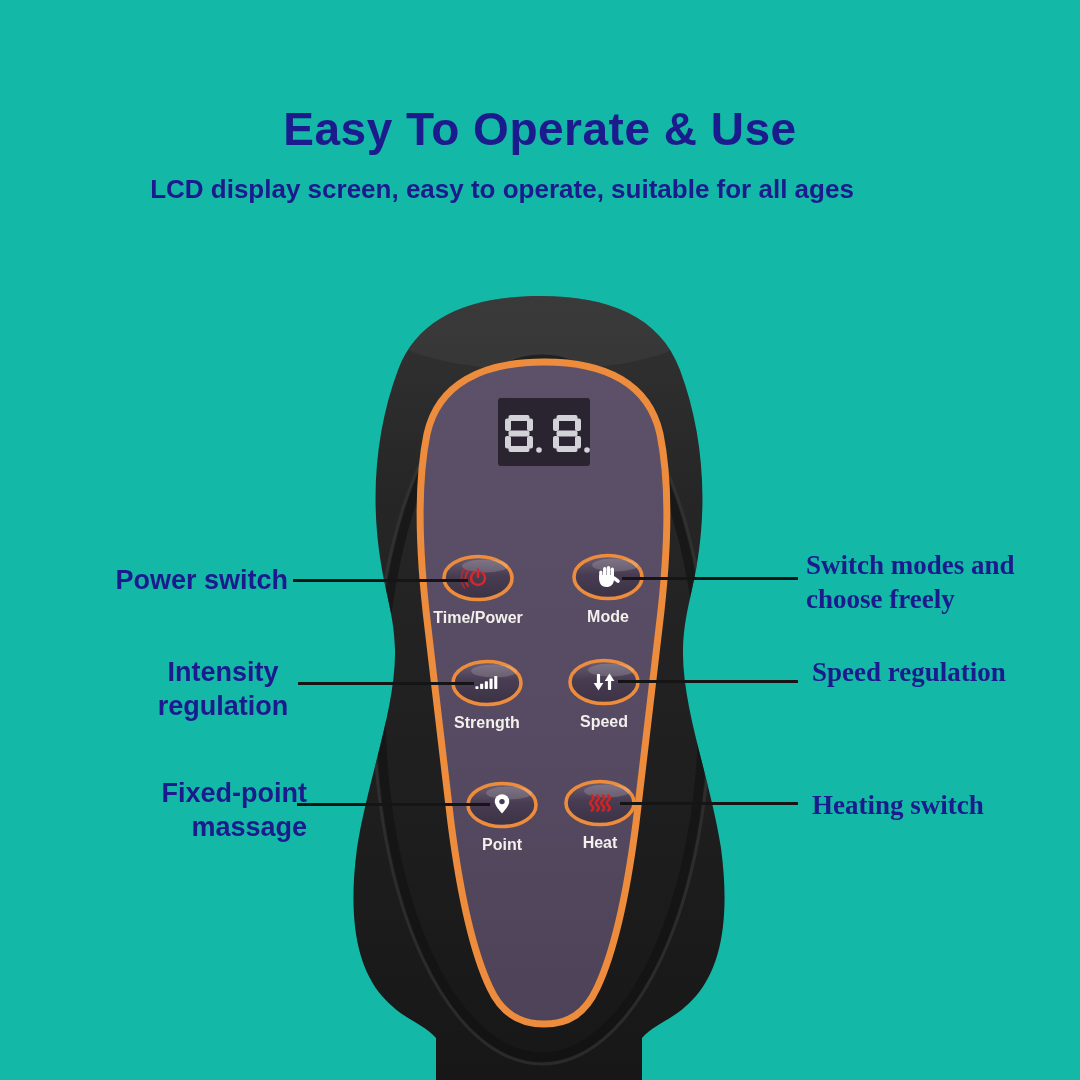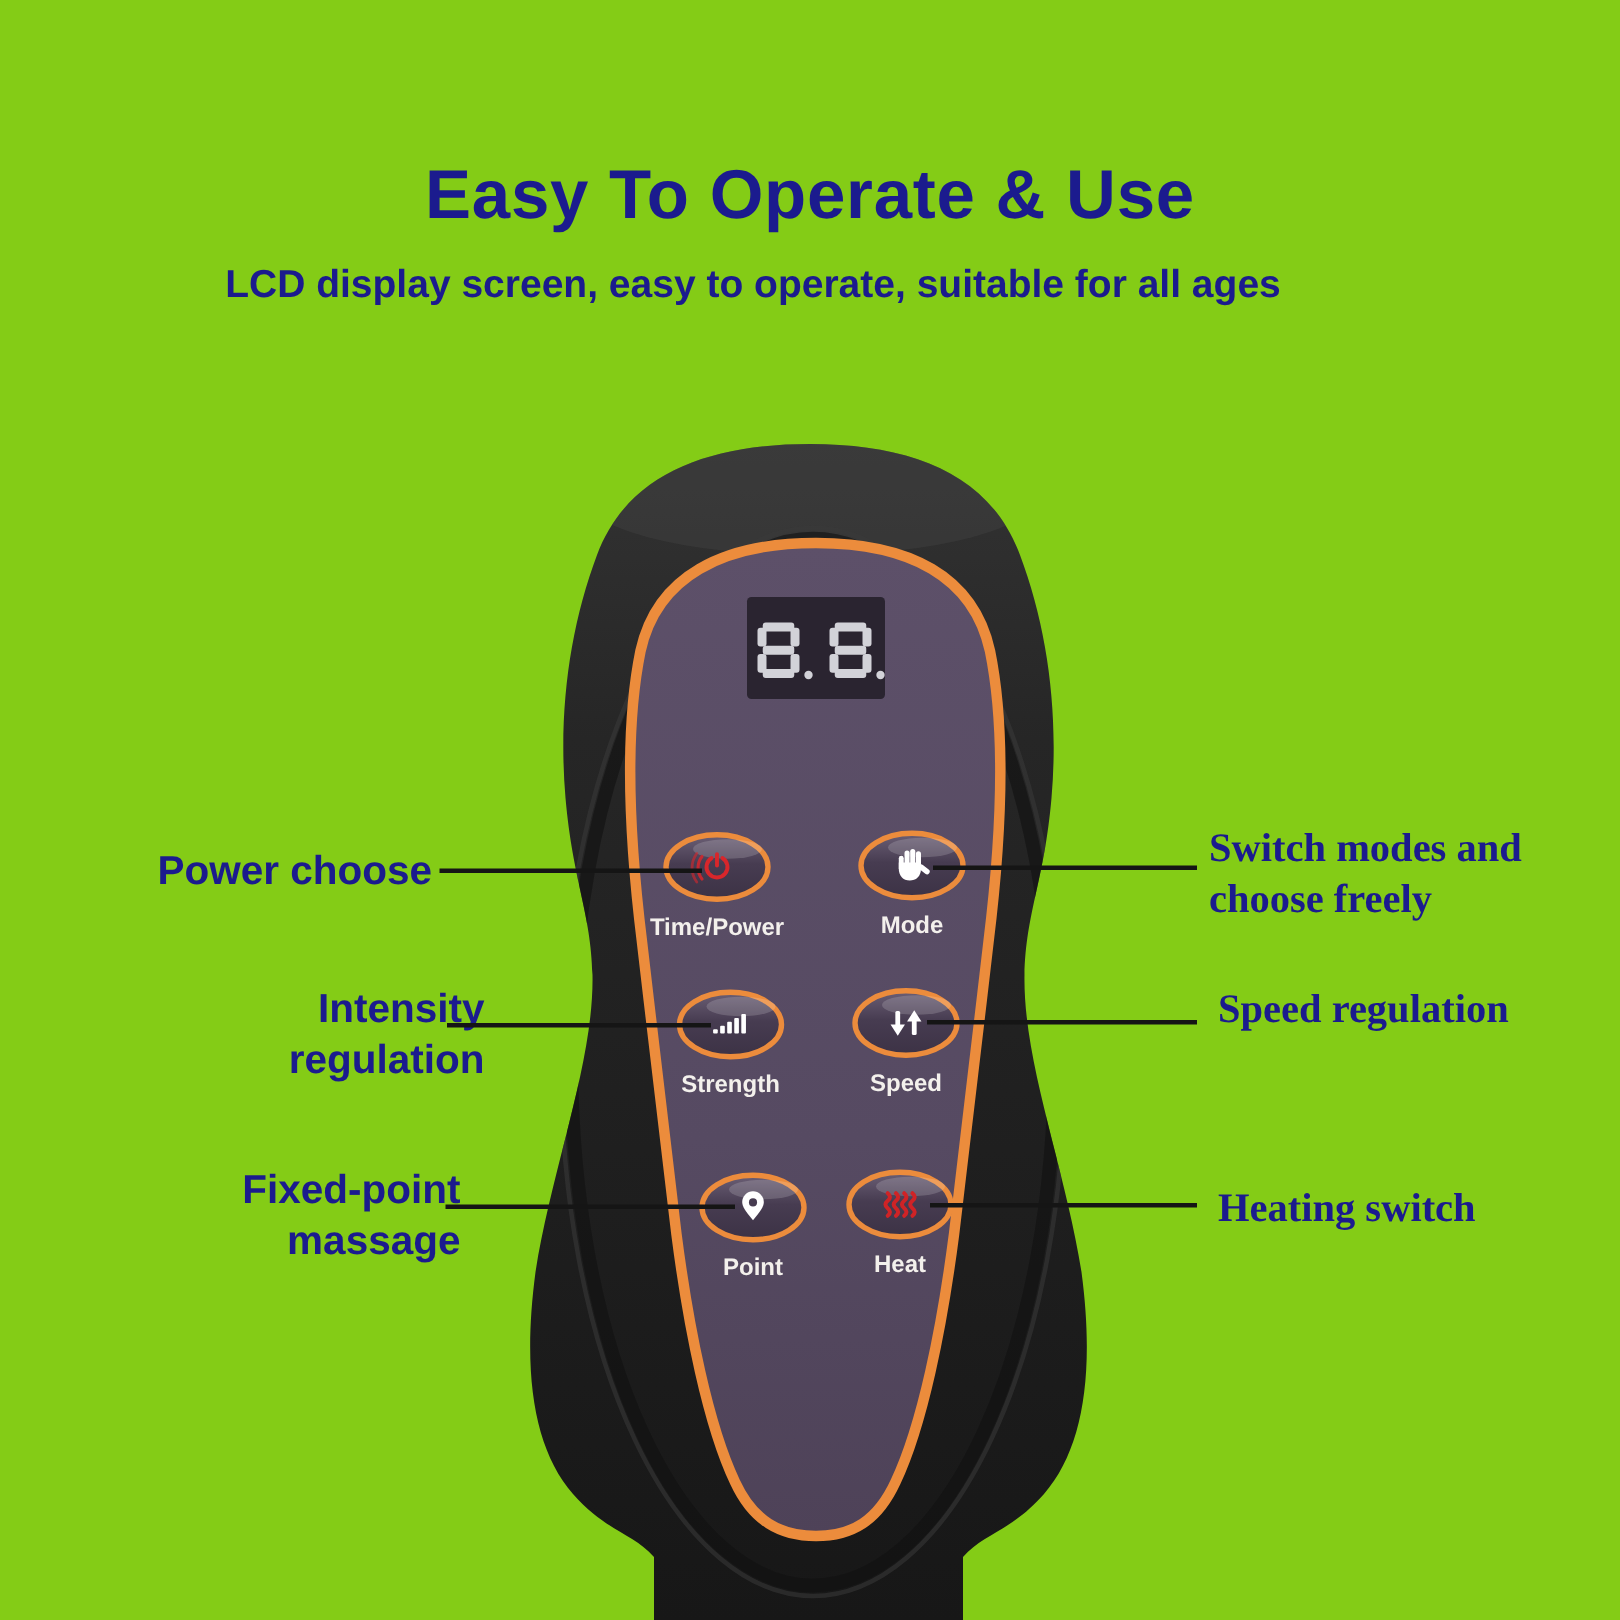--- a/index.html
+++ b/index.html
@@ -1,17 +1,17 @@
 <!DOCTYPE html>
 <html><head>
 <meta charset="utf-8">
 <style>
   html,body{margin:0;padding:0;background:#ffffff;}
   .canvas{
-    position:relative;width:1080px;height:1080px;background:#84cc16;
+    position:relative;width:1080px;height:1080px;background:#14b8a6;
     font-family:"Liberation Sans",sans-serif;overflow:hidden;
   }
   .title{
     position:absolute;top:102px;left:0;width:1080px;text-align:center;
     font-size:46px;font-weight:bold;color:#1b1b8e;letter-spacing:0.5px;margin:0;
   }
   .subtitle{
     position:absolute;top:174px;left:0;width:1004px;text-align:center;
     font-size:26px;font-weight:bold;color:#1b1b8e;margin:0;
   }
@@ -173,23 +173,23 @@
   </svg>
 
   <div class="callout-line" style="left:293px;top:579px;width:175px;"></div>
   <div class="callout-line" style="left:298px;top:682px;width:176px;"></div>
   <div class="callout-line" style="left:297px;top:803px;width:193px;"></div>
   <div class="callout-line" style="left:622px;top:577px;width:176px;"></div>
   <div class="callout-line" style="left:618px;top:680px;width:180px;"></div>
   <div class="callout-line" style="left:620px;top:802px;width:178px;"></div>
 
   <div class="callout-label align-right" style="left:40px;top:563px;width:248px;">
-    <span>Power choose</span>
-  </div>
-  <div class="callout-label align-center" style="left:123px;top:655px;width:200px;text-align:right;">
+    <span>Power switch</span>
+  </div>
+  <div class="callout-label align-center" style="left:123px;top:655px;width:200px;">
     <span>Intensity</span><br>
     <span>regulation</span>
   </div>
   <div class="callout-label align-right" style="left:76px;top:776px;width:231px;">
     <span>Fixed-point</span><br>
     <span>massage</span>
   </div>
 
   <div class="callout-label align-left" style="left:806px;top:548px;width:270px;">
     <span>Switch modes and</span><br>

